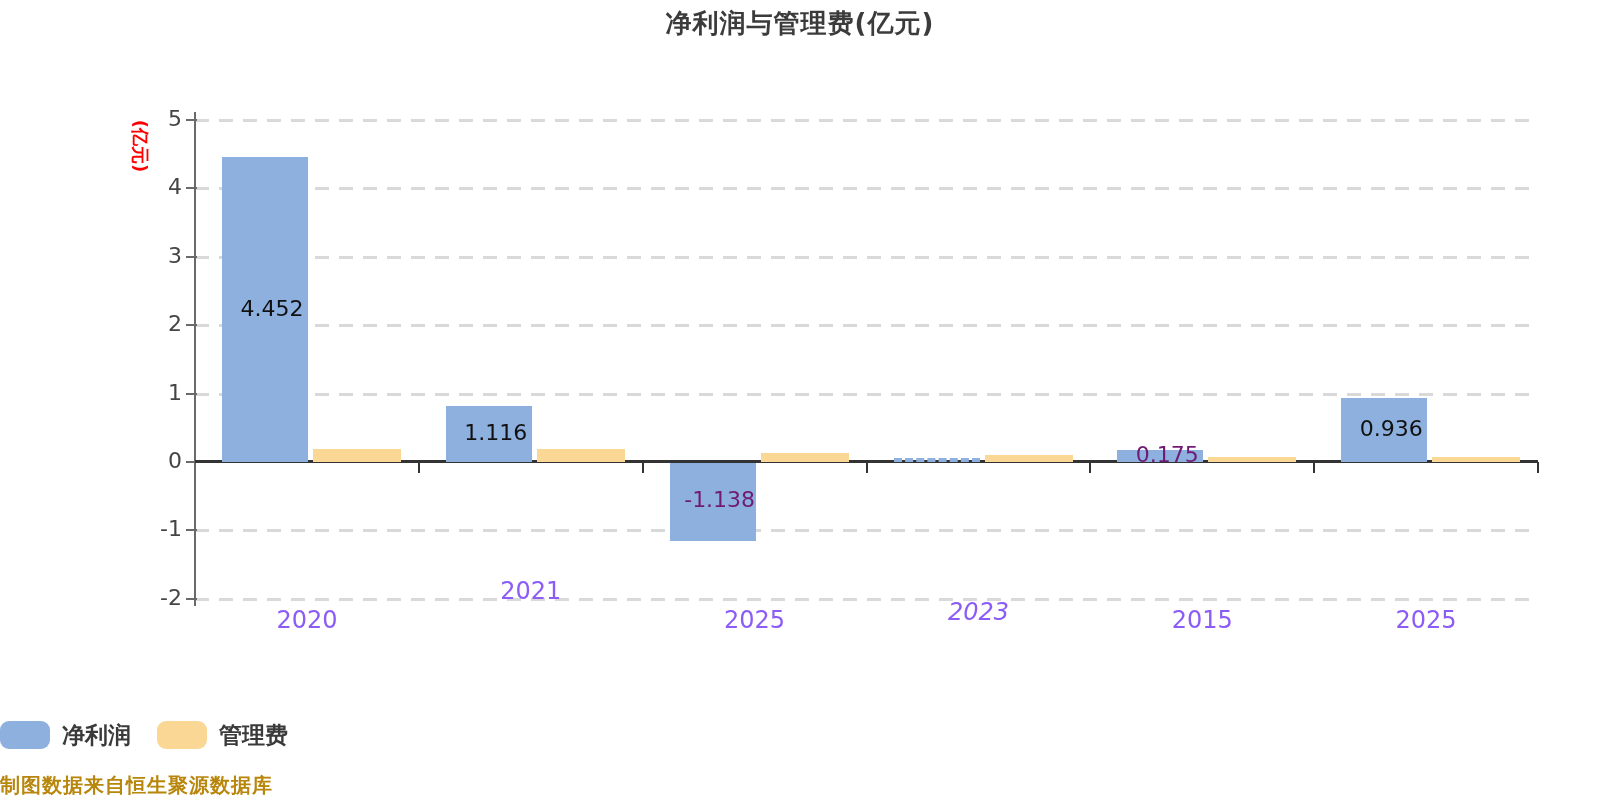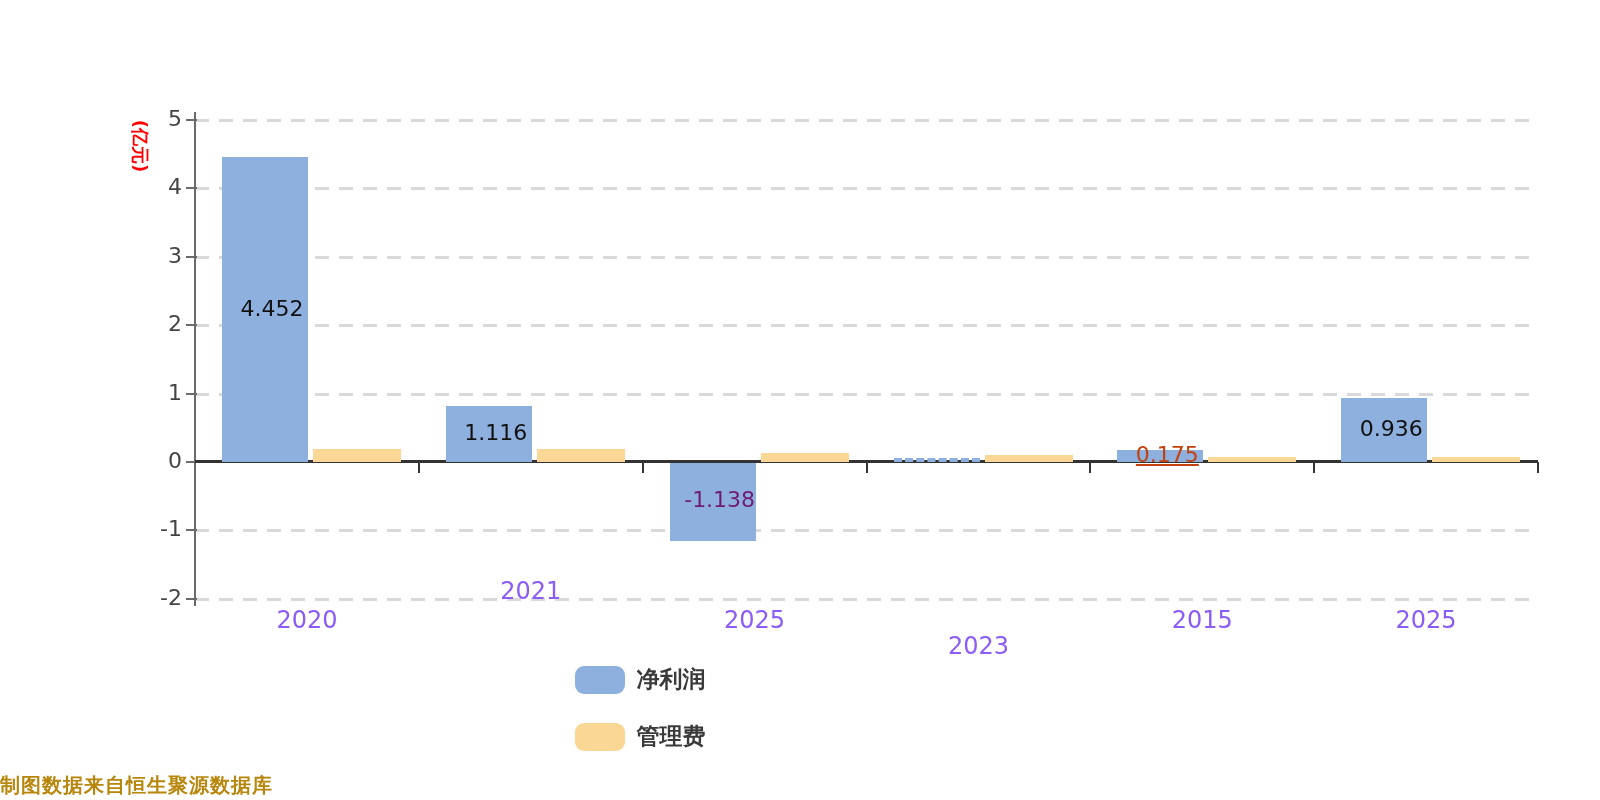--- a/index.html
+++ b/index.html
@@ -20,34 +20,35 @@
   .y-axis-line{position:absolute;width:2px;background:#6a6a6a;}
   .y-tick{position:absolute;width:11px;height:2px;background:#6a6a6a;}
   .y-tick-label{position:absolute;width:74px;text-align:right;font-size:22px;color:#454545;}
   .zero-axis{position:absolute;height:3px;background:#333333;}
   .x-tick{position:absolute;width:2px;height:11px;background:#333333;}
   .bar{position:absolute;}
   .bar-label{position:absolute;text-align:center;font-size:22px;color:#111111;white-space:nowrap;margin-left:7px;}
   .x-label{position:absolute;text-align:center;font-size:24px;color:#8b5cf6;}
   .legend{
     position:absolute;top:718px;left:0;width:1280px;height:34px;
-    display:flex;justify-content:flex-end;align-items:center;gap:26px;flex-direction:column;
+    display:flex;justify-content:flex-start;align-items:center;gap:26px;
   }
   .legend-item{display:flex;align-items:center;gap:12px;}
   .legend-swatch{width:50px;height:28px;border-radius:9px;}
   .legend-label{font-size:23px;font-weight:bold;color:#3a3a3a;}
   .footer-note{
     position:absolute;top:772px;left:0;width:1600px;text-align:left;
     font-size:20px;font-weight:bold;color:#b8860b;letter-spacing:1px;
   }
 </style>
 </head>
 <body>
 
 <div id="stage">
+  <div class="chart-title">净利润与管理费(亿元)</div>
   <div class="y-unit-label">(亿元)</div>
 
   <div id="plot">
       <div class="gridline" style="left: 195px; top: 119px; width: 1340px;"></div>
       <div class="y-tick" style="left: 186px; top: 119px;"></div>
       <div class="y-tick-label" style="left: 108px; top: 106px;">5</div>
       <div class="gridline" style="left: 195px; top: 187.4px; width: 1340px;"></div>
       <div class="y-tick" style="left: 186px; top: 187.4px;"></div>
       <div class="y-tick-label" style="left: 108px; top: 174.4px;">4</div>
       <div class="gridline" style="left: 195px; top: 255.8px; width: 1340px;"></div>
@@ -82,23 +83,23 @@
       <div class="bar" style="left: 445.833px; top: 405.775px; width: 86px; height: 56.2248px; background: rgb(141, 176, 222);"></div>
       <div class="bar-label" style="left: 418.833px; top: 419.888px; width: 140px; color: rgb(17, 17, 17);">1.116</div>
       <div class="bar" style="left: 536.833px; top: 449.004px; width: 88px; height: 12.996px; background: rgb(250, 215, 149);"></div>
       <div class="x-label" style="left: 418.833px; top: 577px; width: 223.833px;">2021</div>
       <div class="bar" style="left: 669.667px; top: 463px; width: 86px; height: 77.8392px; background: rgb(141, 176, 222);"></div>
       <div class="bar-label" style="left: 642.667px; top: 486.92px; width: 140px; color: #701a75;">-1.138</div>
       <div class="bar" style="left: 760.667px; top: 453.108px; width: 88px; height: 8.892px; background: rgb(250, 215, 149);"></div>
       <div class="x-label" style="left: 642.667px; top: 606px; width: 223.833px;">2025</div>
       <div class="bar" style="left: 893.5px; top: 458px; width: 86px; height: 0px; border-top: 4px dashed rgb(141, 176, 222);"></div>
       <div class="bar" style="left: 984.5px; top: 455.16px; width: 88px; height: 6.84px; background: rgb(250, 215, 149);"></div>
-      <div class="x-label" style="left: 866.5px; top: 632px; width: 223.833px;">2023</div>
+      <div class="x-label" style="left: 866.5px; top: 598px; width: 223.833px; font-style: italic;">2023</div>
       <div class="bar" style="left: 1117.33px; top: 450.03px; width: 86px; height: 11.97px; background: rgb(141, 176, 222);"></div>
-      <div class="bar-label" style="left: 1090.33px; top: 442.015px; width: 140px; color: #c2410c; text-decoration: underline;">0.175</div>
+      <div class="bar-label" style="left: 1090.33px; top: 442.015px; width: 140px; color: #701a75;">0.175</div>
       <div class="bar" style="left: 1208.33px; top: 456.528px; width: 88px; height: 5.472px; background: rgb(250, 215, 149);"></div>
       <div class="x-label" style="left: 1090.33px; top: 606px; width: 223.833px;">2015</div>
       <div class="bar" style="left: 1341.17px; top: 397.978px; width: 86px; height: 64.0224px; background: rgb(141, 176, 222);"></div>
       <div class="bar-label" style="left: 1314.17px; top: 415.989px; width: 140px; color: rgb(17, 17, 17);">0.936</div>
       <div class="bar" style="left: 1432.17px; top: 457.212px; width: 88px; height: 4.788px; background: rgb(250, 215, 149);"></div>
       <div class="x-label" style="left: 1314.17px; top: 606px; width: 223.833px;">2025</div>
     </div>
 
   <div class="legend">
     <div class="legend-item">

